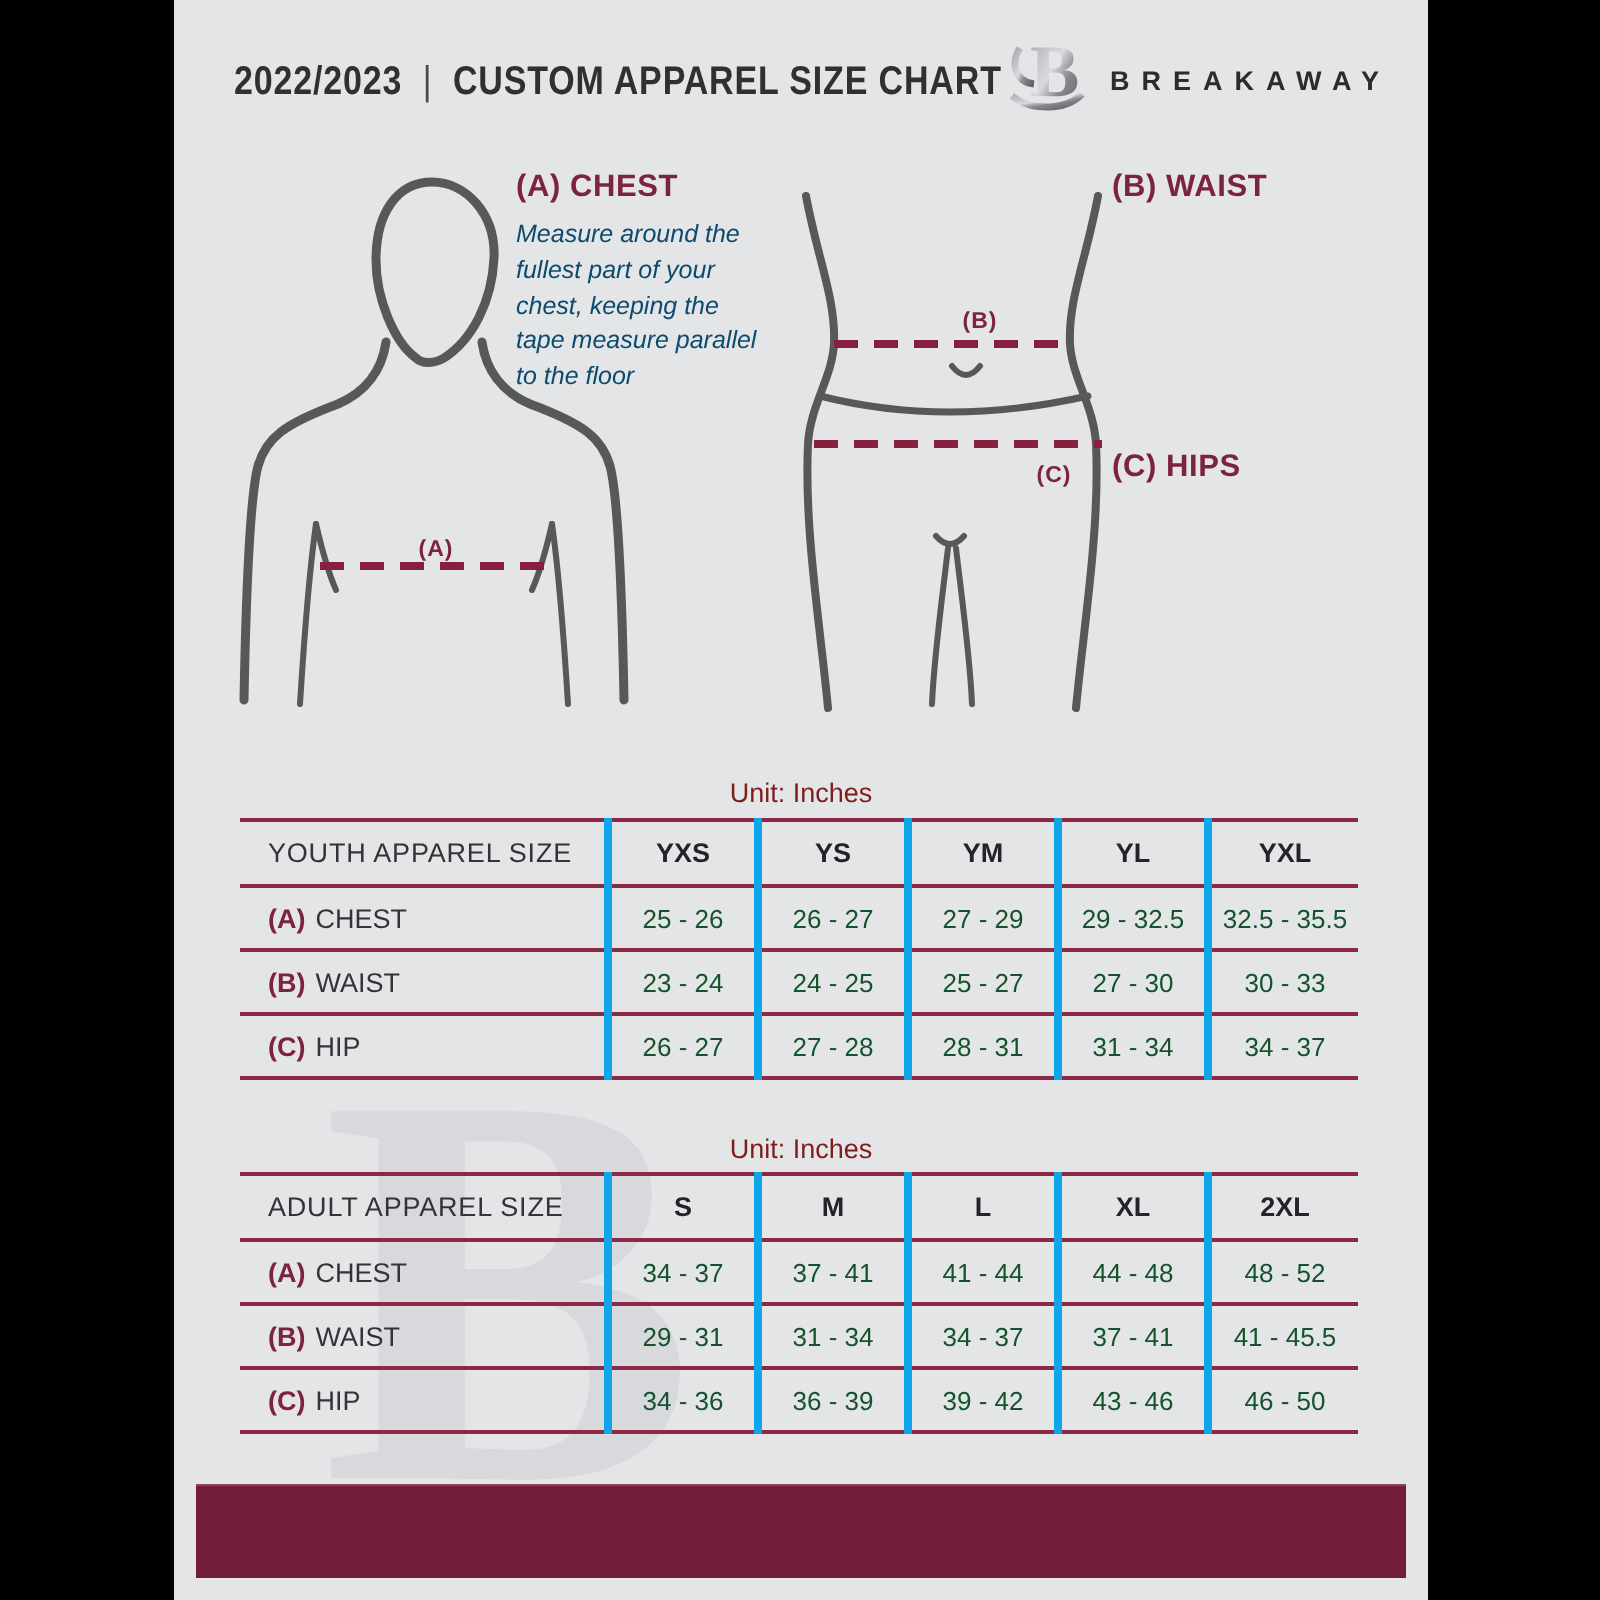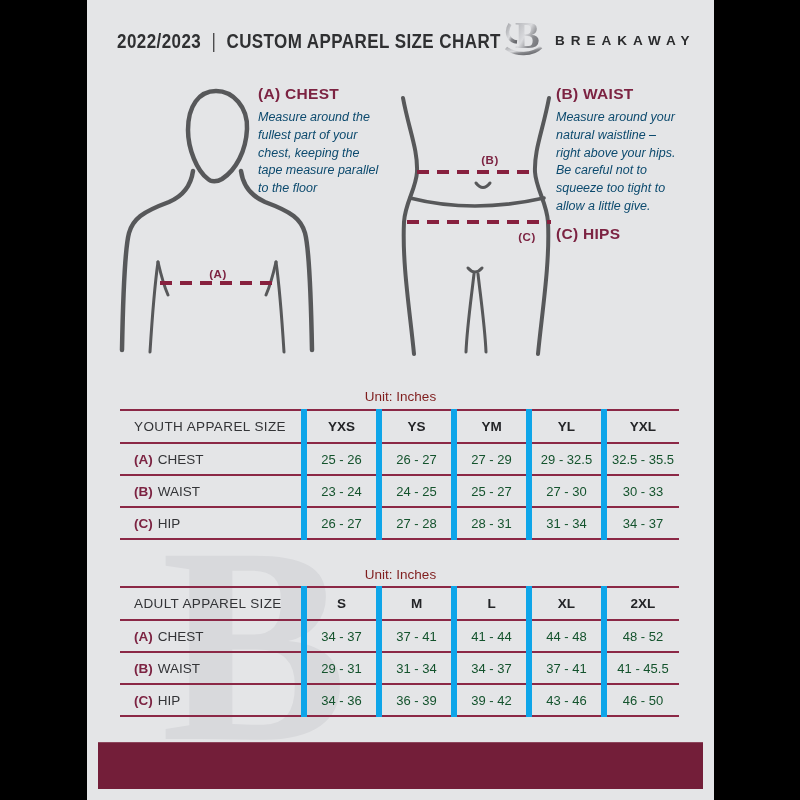--- a/index.html
+++ b/index.html
@@ -64,21 +64,21 @@
     z-index:1;background:transparent;
   }
   #youth-table{top:409px;} #adult-table{top:586px;}
   table.size col.lab{width:184px;}
   table.size col.val{width:75px;}
   table.size th,table.size td{padding:0;background:transparent;}
   table.size thead th{
     height:31px;border-top:2px solid #8b2846;border-bottom:2px solid #8b2846;
   }
   table.size tbody td{height:30px;border-bottom:2px solid #8b2846;}
-  table.size th + th, table.size td + td{border-left:6px solid #0ea5e9;}
+  table.size th + th, table.size td + td{border-left:4px solid #0ea5e9;}
   .th-label{font-weight:normal;font-size:13.5px;letter-spacing:.4px;color:#333437;text-align:left;padding-left:14px !important;}
   .th-size{font-weight:bold;font-size:13.5px;color:#232427;text-align:center;}
   .td-label{text-align:left;padding-left:14px !important;font-size:13.5px;color:#333437;}
   .td-label .key{font-weight:bold;color:#7c2342;margin-right:5px;}
   .td-val{text-align:center;font-size:13px;color:#14532d;}
   
   .footer{
     position:absolute;left:11px;top:742px;width:605px;height:47px;background:#731e39;
     box-shadow:inset 0 1px 0 rgba(255,255,255,.18);z-index:2;
   }
@@ -111,26 +111,20 @@
   <div class="layer brand">BREAKAWAY</div>
 
   <div class="layer sec-heading" id="chest-heading">(A) CHEST</div>
   <div class="layer sec-body" id="chest-body">Measure around the
 fullest part of your
 chest, keeping the
 tape measure parallel
 to the floor</div>
 
   <div class="layer sec-heading" id="waist-heading">(B) WAIST</div>
-  <div class="layer sec-body" id="waist-body">Measure around your
-natural waistline –
-right above your hips.
-Be careful not to
-squeeze too tight to
-allow a little give.</div>
 
   <div class="layer sec-heading" id="hips-heading">(C) HIPS</div>
 
   <svg class="fig" id="left-figure" width="210" height="278" viewBox="0 0 210 278">
     <g fill="none" stroke="#57585a" stroke-width="4.5" stroke-linecap="round">
       <path d="M76,48 C76,24 87,9 104,9 C121,9 136,25 135,47 C134,69 124,88 110,97 C105,100 99,100 96,97 C85,89 76,67 76,48 Z"></path>
       <path d="M81,89 C79,103 71,114 57,120 C30,130 21,137 17,151 C13,166 11,215 10,268"></path>
       <path d="M129,89 C131,103 139,114 153,120 C180,130 189,137 193,151 C197,166 199,215 200,268"></path>
       <path stroke-width="3" d="M38,270 C40,238 42,208 46,180"></path>
       <path stroke-width="3" d="M46,180 C49,193 52,204 56,213"></path>

